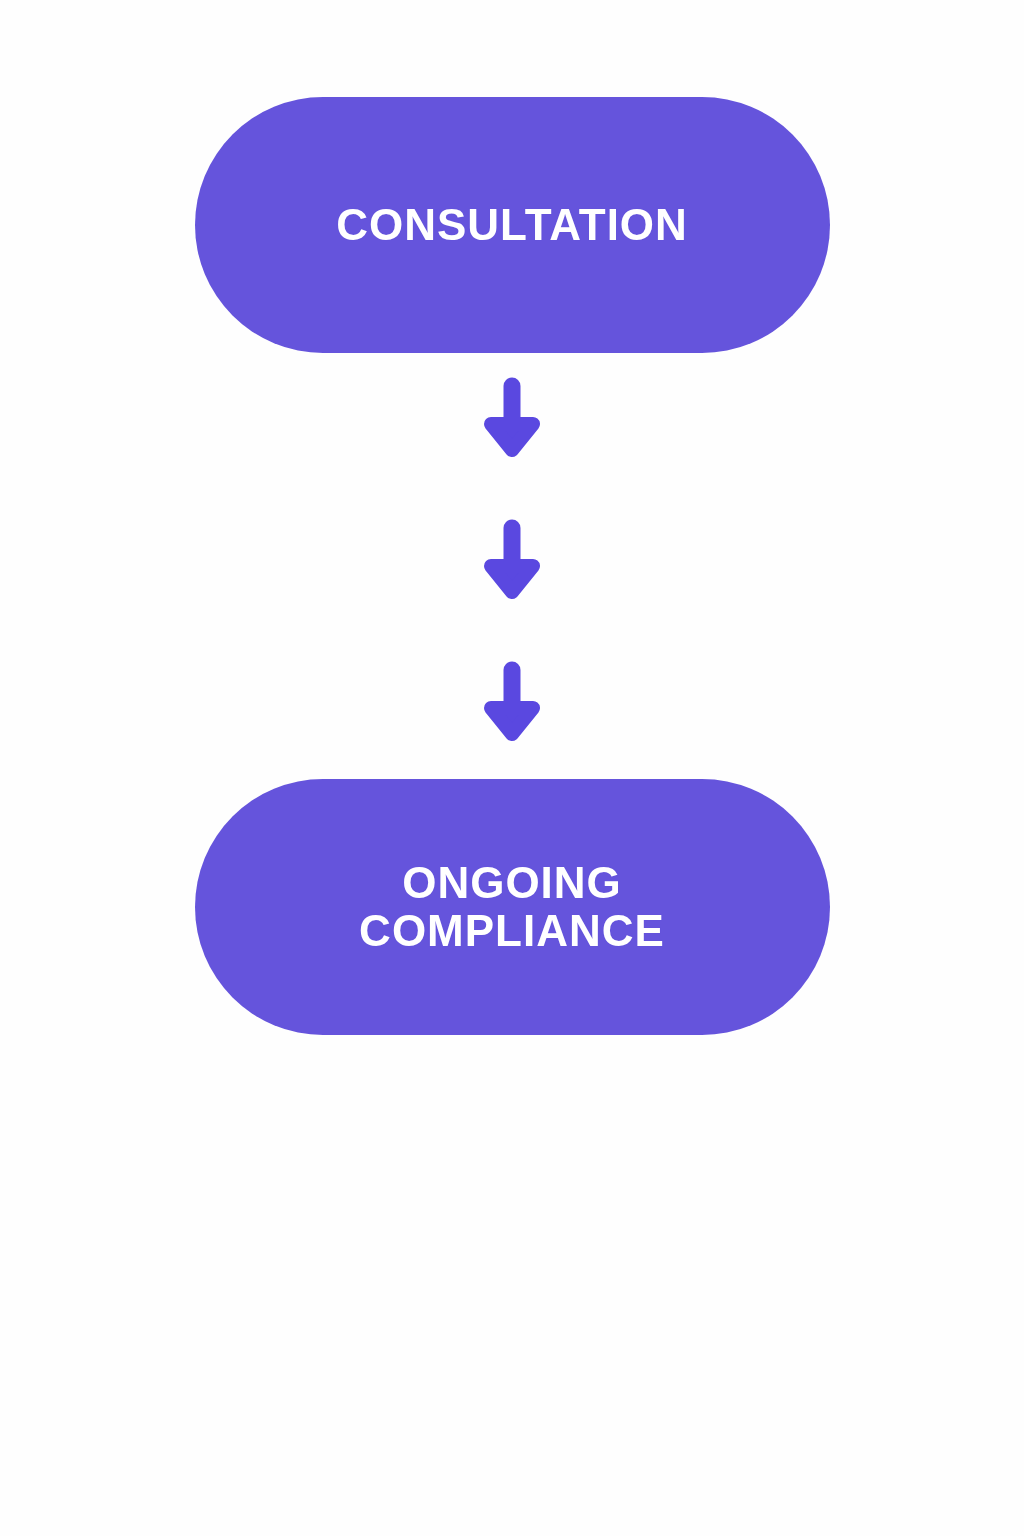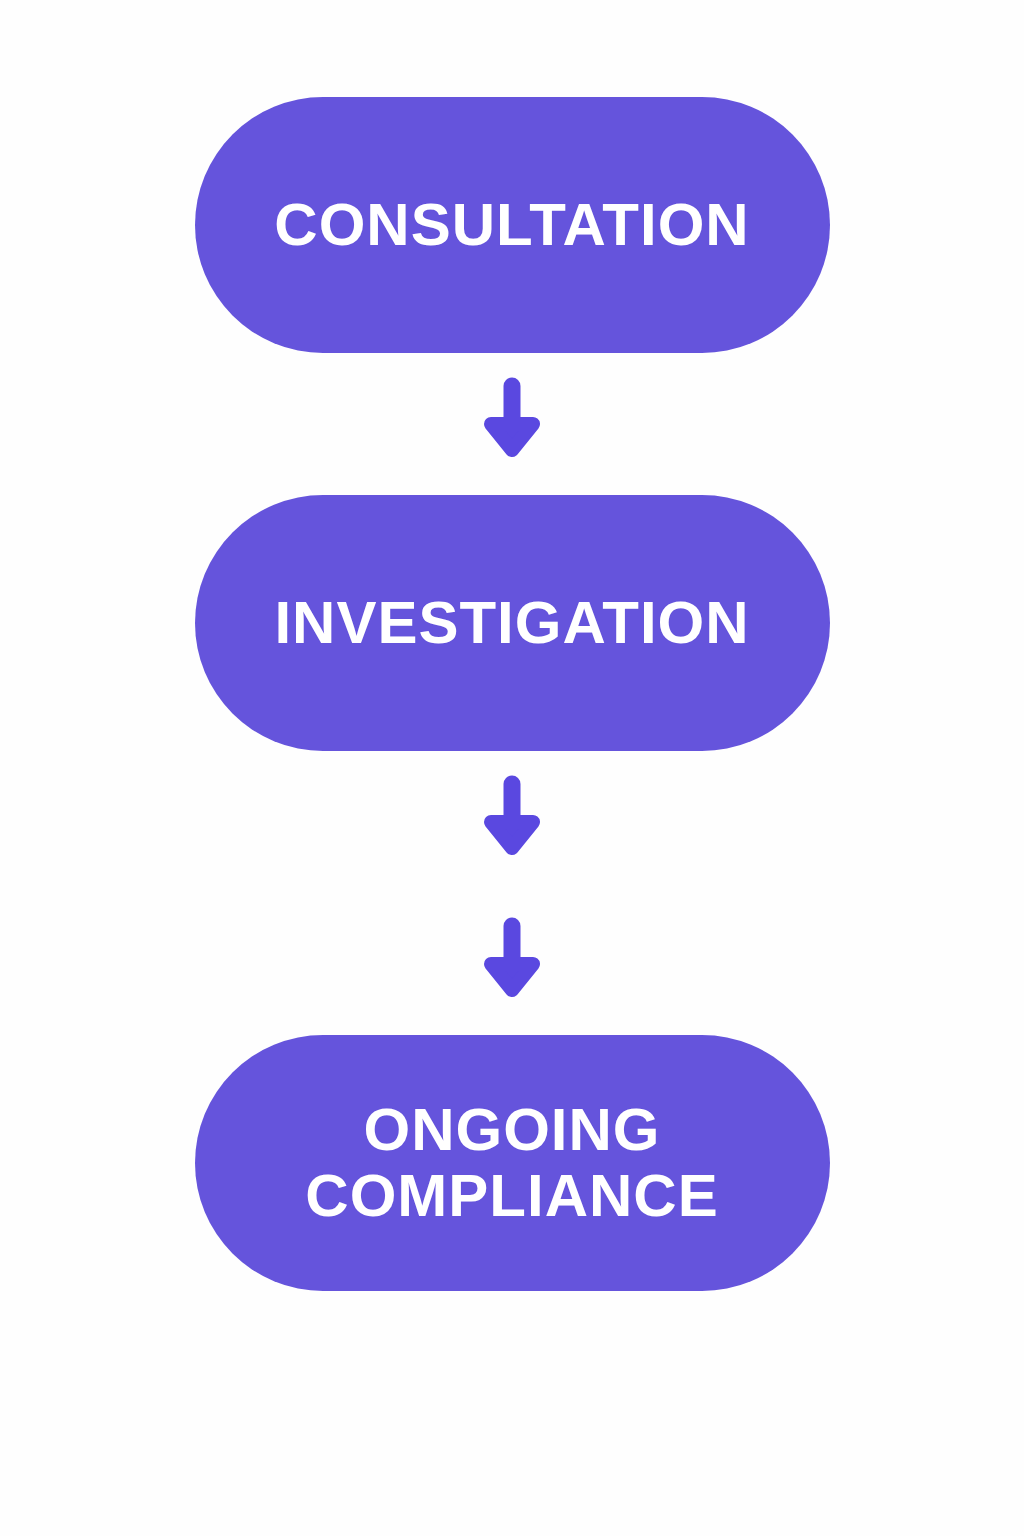--- a/index.html
+++ b/index.html
@@ -28,21 +28,21 @@
     background: #6554DC;
     border-radius: 128px;
     display: flex;
     align-items: center;
     justify-content: center;
     flex: 0 0 auto;
   }
   .pill-label {
     color: #ffffff;
     font-weight: bold;
-    font-size: 60px;
+    font-size: 44px;
     line-height: 1.1;
     letter-spacing: 1px;
     text-align: center;
     max-width: 480px;
     
     text-shadow: 0 0 1px rgba(90, 72, 224, 0.35);
   }
   .arrow {
     display: block;
     margin: 24px 0 30px 0;
@@ -56,23 +56,20 @@
 
   <div class="pill">
     <span class="pill-label">CONSULTATION</span>
   </div>
 
   <svg class="arrow" width="66" height="88" viewBox="0 0 66 88">
     <line x1="33" y1="9" x2="33" y2="50" stroke="#5A48E0" stroke-width="17" stroke-linecap="round"></line>
     <path d="M12 47 L33 73 L54 47 Z" fill="#5A48E0" stroke="#5A48E0" stroke-width="14" stroke-linejoin="round"></path>
   </svg>
 
-  <div class="pill">
-    <span class="pill-label">INVESTIGATION</span>
-  </div>
 
   <svg class="arrow" width="66" height="88" viewBox="0 0 66 88">
     <line x1="33" y1="9" x2="33" y2="50" stroke="#5A48E0" stroke-width="17" stroke-linecap="round"></line>
     <path d="M12 47 L33 73 L54 47 Z" fill="#5A48E0" stroke="#5A48E0" stroke-width="14" stroke-linejoin="round"></path>
   </svg>
 
 
   <svg class="arrow" width="66" height="88" viewBox="0 0 66 88">
     <line x1="33" y1="9" x2="33" y2="50" stroke="#5A48E0" stroke-width="17" stroke-linecap="round"></line>
     <path d="M12 47 L33 73 L54 47 Z" fill="#5A48E0" stroke="#5A48E0" stroke-width="14" stroke-linejoin="round"></path>

